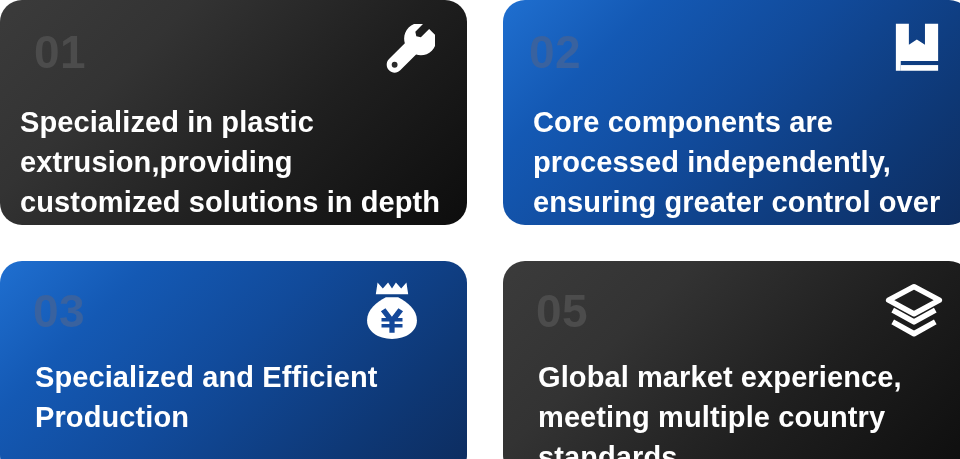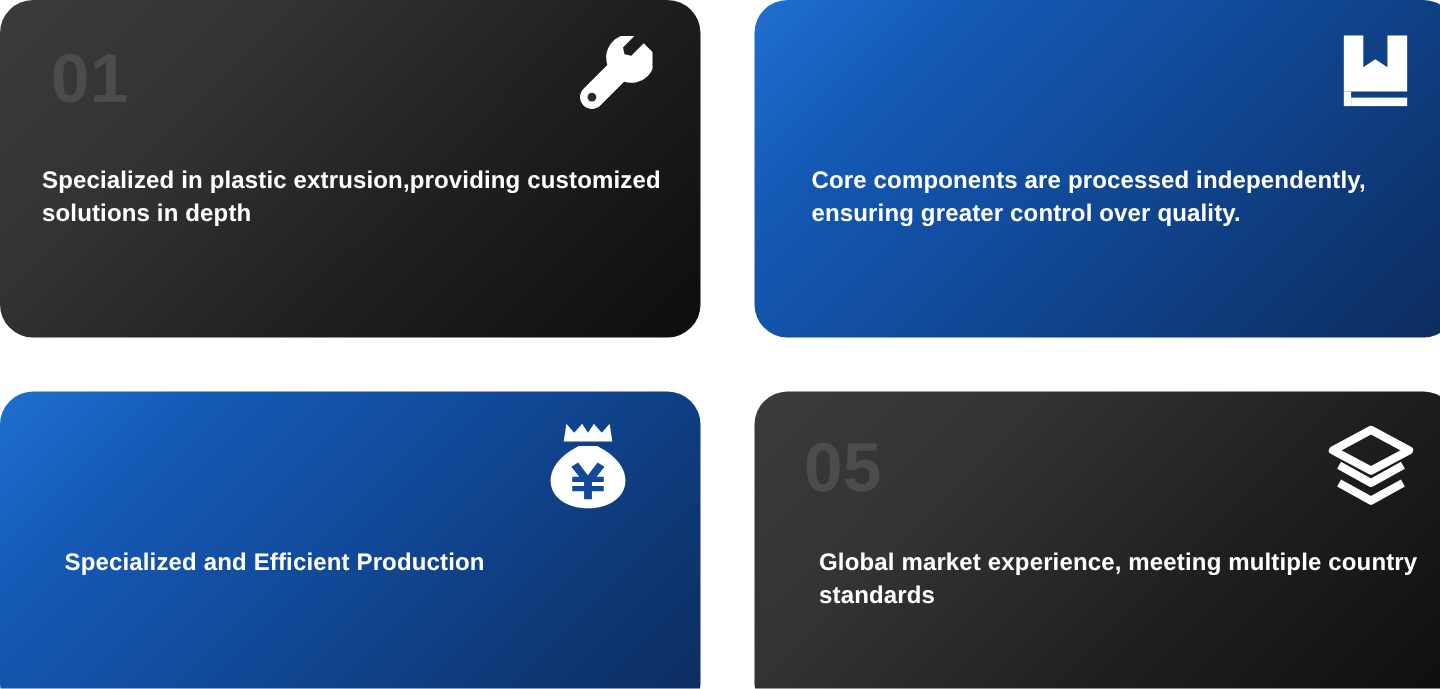--- a/index.html
+++ b/index.html
@@ -49,26 +49,26 @@
     font-weight: 800;
     letter-spacing: 0.5px;
     line-height: 1;
     user-select: none;
   }
   .theme-dark .card-number { color: #4c4c4c; }
   .theme-blue .card-number { color: #39629f; }
 
   .card-title {
     position: absolute;
-    font-size: 16px;
+    font-size: 29px;
     font-weight: 700;
     line-height: 1.38;
     color: #ffffff;
     letter-spacing: 0.1px;
-    margin: 12px;
+    margin: 4px;
   }
 
   .card-icon {
     position: absolute;
     width: 52px;
     height: 52px;
     display: block;
   }
   .card-icon svg { display: block; width: 100%; height: 100%; }
 
@@ -103,31 +103,33 @@
     <span class="card-icon">
       <svg viewBox="0 0 64 64" xmlns="http://www.w3.org/2000/svg" aria-hidden="true">
         <path fill="#ffffff" d="M56.8 6.0 L46.6 16.2 L41.0 15.0 L39.8 9.4 L50.0 -0.8 C43.6 -2.4 36.5 -0.6 31.6 4.3 C26.4 9.5 24.8 17.1 26.9 23.7 L7.4 43.2 C3.6 47.0 3.6 53.2 7.4 57.0 C11.2 60.8 17.4 60.8 21.2 57.0 L40.7 37.5 C47.3 39.6 54.9 38.0 60.1 32.8 C65.0 27.9 66.8 20.8 65.2 14.4 Z"></path>
         <circle cx="14.3" cy="50.1" r="3.6" fill="#2b2b2b"></circle>
       </svg>
     </span>
     <p class="card-title">Specialized in plastic extrusion,providing customized solutions in depth</p>
   </div>
 
   <div class="feature-card theme-blue" id="card-2">
+    <div class="card-number">02</div>
     <span class="card-icon">
       <svg viewBox="0 0 64 64" xmlns="http://www.w3.org/2000/svg" aria-hidden="true">
         <path fill="#ffffff" d="M6 2 H22 V28 L31.8 21.5 L41.8 28 V2 H58 V48 H6 Z"></path>
         <rect x="12" y="53" width="46" height="7" fill="#ffffff"></rect>
         <rect x="6" y="48" width="6" height="12" fill="#ffffff"></rect>
       </svg>
     </span>
     <p class="card-title">Core components are processed independently, ensuring greater control over quality.</p>
   </div>
 
   <div class="feature-card theme-blue" id="card-3">
+    <div class="card-number">03</div>
     <span class="card-icon">
       <svg viewBox="0 0 64 70" xmlns="http://www.w3.org/2000/svg" aria-hidden="true">
         <path fill="#ffffff" d="M15.5 3.5 L21.5 10.5 L27.5 3.5 L32.0 10.5 L36.5 3.5 L42.5 10.5 L48.5 3.5 L50.5 17.0 L13.5 17.0 Z"></path>
         <path fill="#ffffff" d="M25.0 20.5 C14.0 26.0 3.5 35.0 3.5 47.0 C3.5 59.5 16.0 68.0 32.0 68.0 C48.0 68.0 60.5 59.5 60.5 47.0 C60.5 35.0 50.0 26.0 39.0 20.5 Z"></path>
         <path fill="#14489a" d="M24.5 33.0 L31.9 42.8 L39.3 33.0 L44.6 36.3 L38.6 44.0 L44.0 44.0 L44.0 48.0 L35.0 48.0 L35.0 51.0 L44.0 51.0 L44.0 55.0 L35.0 55.0 L35.0 61.0 L29.0 61.0 L29.0 55.0 L20.0 55.0 L20.0 51.0 L29.0 51.0 L29.0 48.0 L20.0 48.0 L20.0 44.0 L25.3 44.0 L19.3 36.3 Z"></path>
       </svg>
     </span>
     <p class="card-title">Specialized and Efficient Production</p>
   </div>
 

